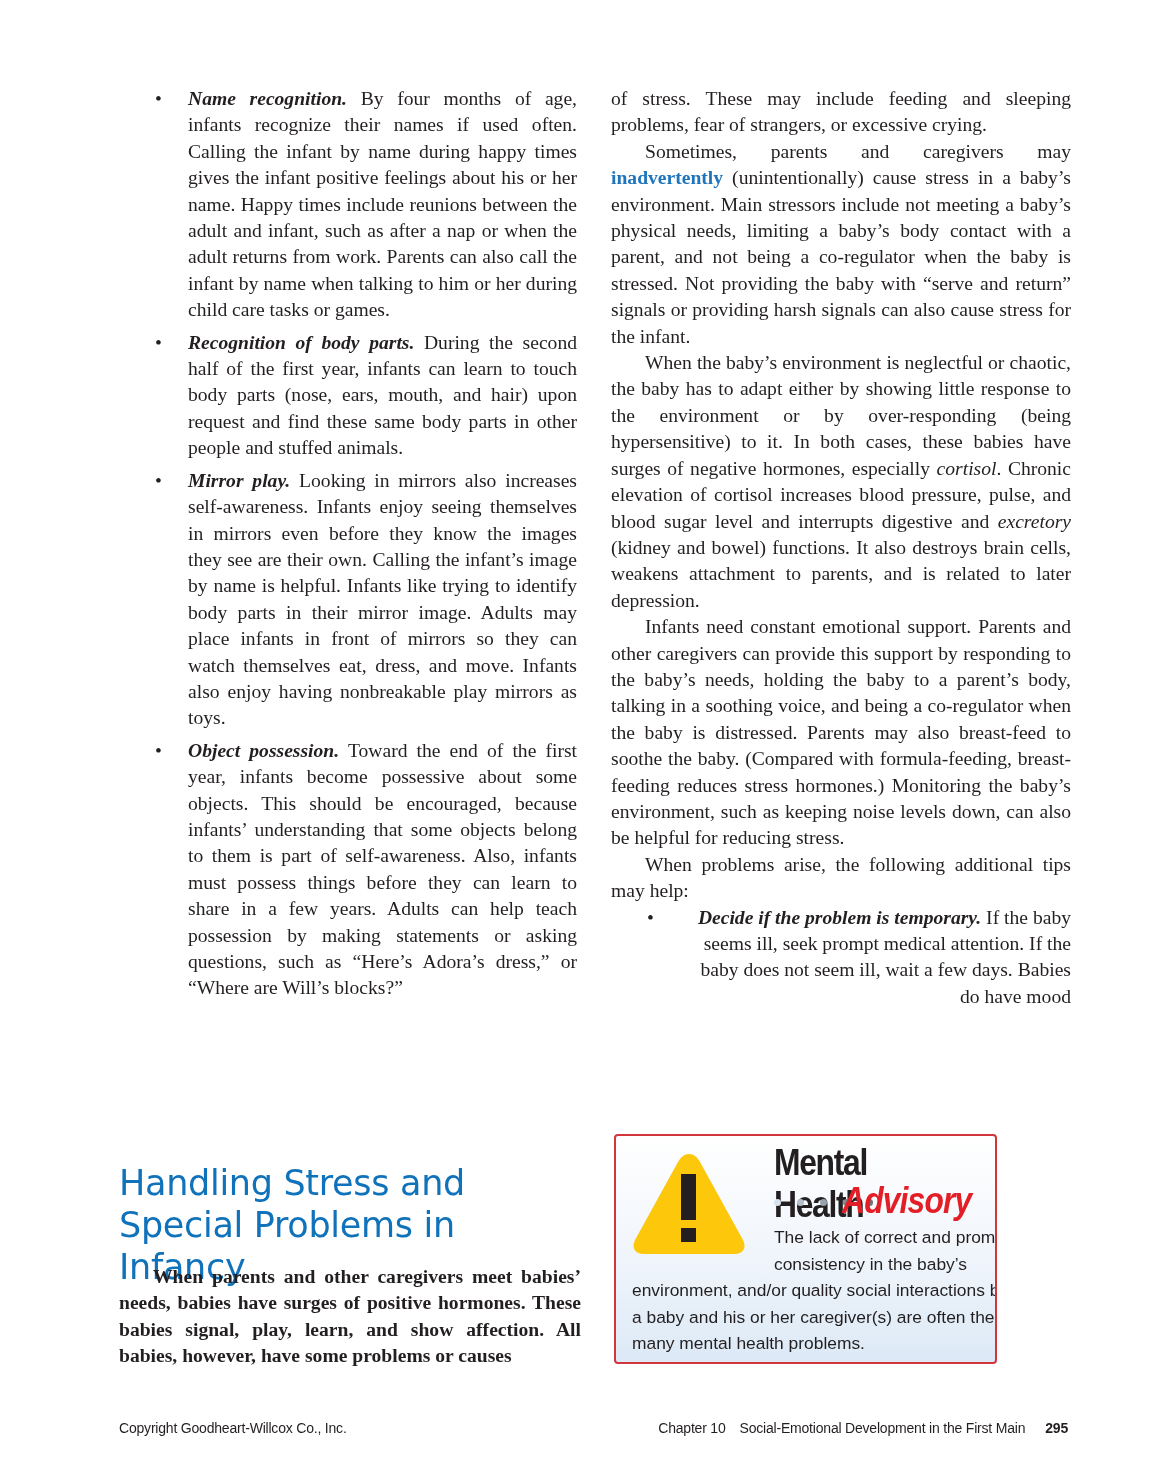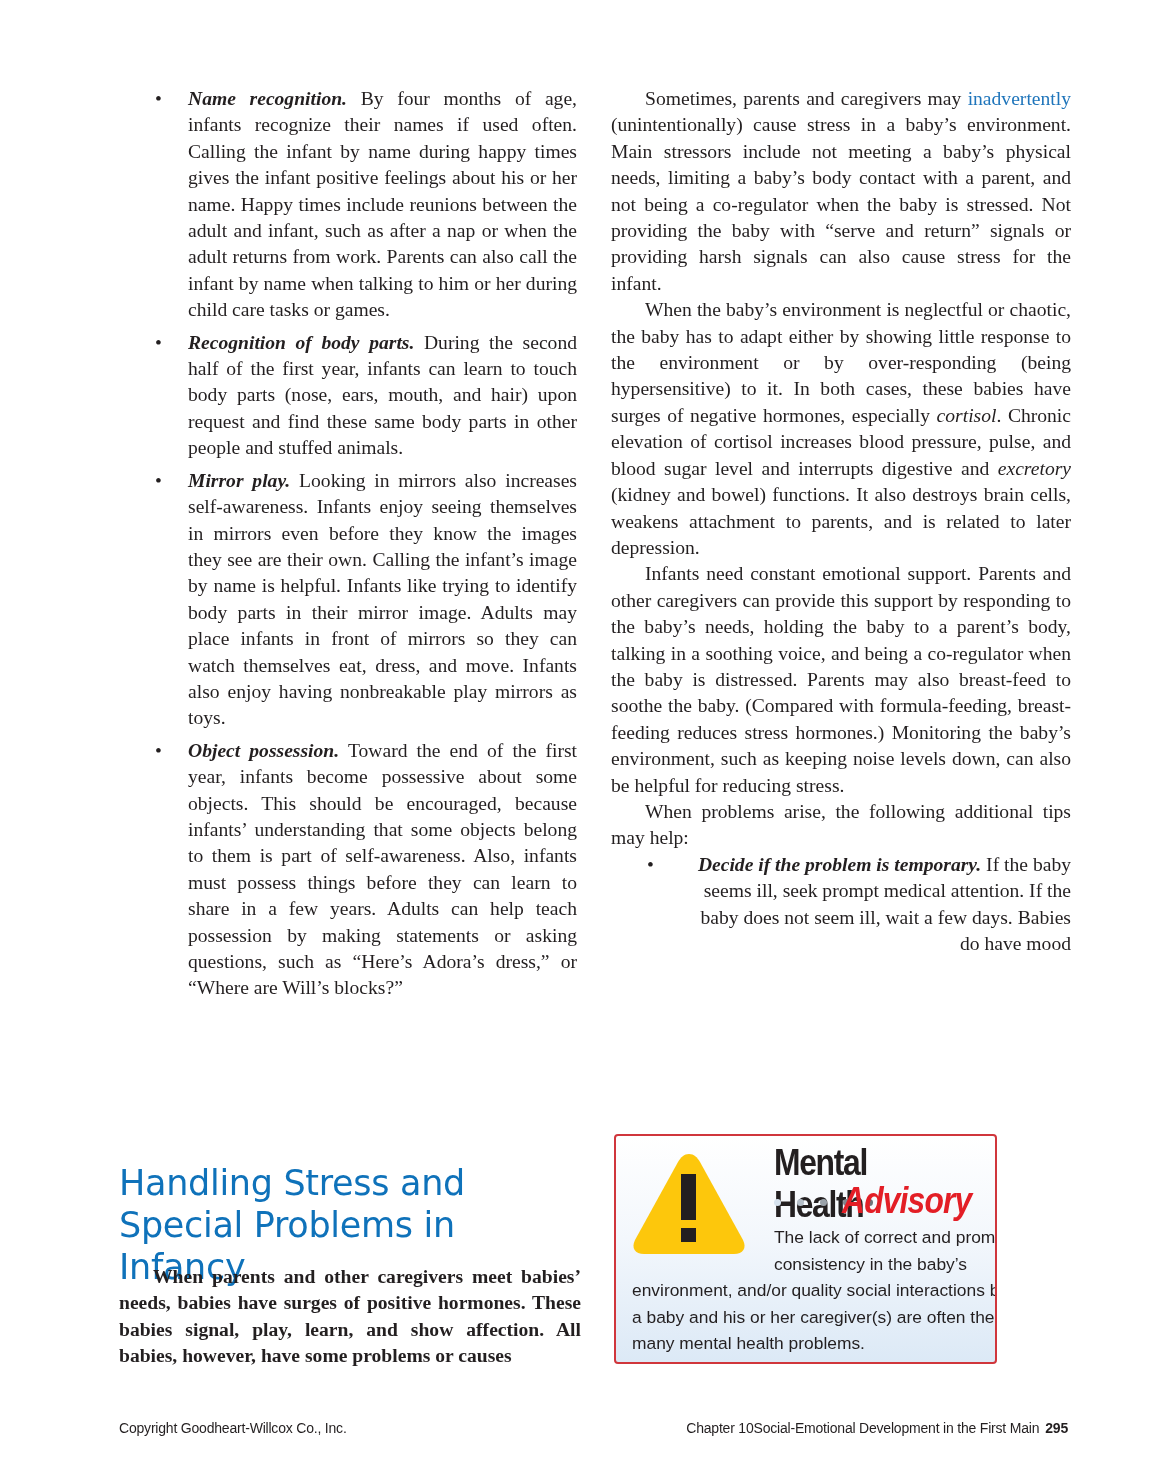--- a/index.html
+++ b/index.html
@@ -11,21 +11,21 @@
   .col-right { left: 611px; top: 86px; width: 460px; }
 
   ul.bullets { list-style: none; margin: 0; padding: 0; }
   ul.bullets li { position: relative; padding-left: 69px; margin-bottom: 6px; }
   ul.bullets li .bullet { position: absolute; left: 36px; top: 0; }
   .col-left ul.bullets li { padding-right: 4px; }
   .run-in { font-weight: bold; font-style: italic; }
 
   p { margin: 0; text-align: justify; }
   p.indent { text-indent: 34px; }
-  .term { color: #1f75bb; font-weight: normal; }
+  .term { color: #1f75bb; font-weight: bold; }
   em { font-style: italic; }
 
   .right-bullets { margin-top: 2px; }
   .right-bullets li { padding-left: 69px !important; }
   .right-bullets li .bullet { left: 36px !important; }
 
   h2.section-heading { position: absolute; left: 119px; top: 1162px; width: 470px; margin: 0;
        font-family: "DejaVu Sans", "Liberation Sans", sans-serif; font-weight: normal;
        color: #0f72ba; font-size: 35px; line-height: 42px; letter-spacing: -0.3px; }
   .section-body { position: absolute; left: 119px; top: 1264px; width: 462px;
@@ -44,21 +44,21 @@
        font-family: "Liberation Sans", sans-serif; font-weight: bold; font-style: italic; font-size: 37px;
        color: #e31e26; letter-spacing: -1px; transform: scaleX(0.86); transform-origin: right; }
   .advisory .text-top { position: absolute; left: 158px; top: 88px; width: 290px;
        font-family: "Liberation Sans", sans-serif; font-size: 17.4px; line-height: 26.5px; color: #231f20; }
   .advisory .text-bottom { position: absolute; left: 16px; top: 141px; width: 430px;
        font-family: "Liberation Sans", sans-serif; font-size: 17.4px; line-height: 26.5px; color: #231f20; }
 
   .footer { position: absolute; top: 1420px; font-family: "Liberation Sans", sans-serif;
        font-size: 14px; color: #231f20; }
   .footer-left { left: 119px; letter-spacing: -0.2px; }
-  .footer-right { right: 88px; display: flex; letter-spacing: -0.2px; }
+  .footer-right { right: 88px; display: flex; gap: 14px; letter-spacing: -0.2px; }
   .footer-right .page-num { font-weight: bold; margin-left: 6px; }
 </style>
 </head>
 <body>
 
 <div class="col col-left">
   <ul class="bullets">
     <li>
       <span class="bullet">•</span>
       <p><span class="run-in">Name recognition.</span><span> By four months of age, infants recognize their names if used often. Calling the infant by name during happy times gives the infant positive feelings about his or her name. Happy times include reunions between the adult and infant, such as after a nap or when the adult returns from work. Parents can also call the infant by name when talking to him or her during child care tasks or games.</span></p>
@@ -77,20 +77,21 @@
     </li>
   </ul>
 </div>
 
 <h2 class="section-heading">Handling Stress and Special Problems in Infancy</h2>
 <div class="section-body">
   <p class="indent">When parents and other caregivers meet babies’ needs, babies have surges of positive hormones. These babies signal, play, learn, and show affection. All babies, however, have some problems or causes</p>
 </div>
 
 <div class="col col-right">
+  <p>of stress. These may include feeding and sleeping problems, fear of strangers, or excessive crying.</p>
   <p class="indent"><span>Sometimes, parents and caregivers may </span><span class="term">inadvertently</span><span> (unintentionally) cause stress in a baby’s environment. Main stressors include not meeting a baby’s physical needs, limiting a baby’s body contact with a parent, and not being a co-regulator when the baby is stressed. Not providing the baby with “serve and return” signals or providing harsh signals can also cause stress for the infant.</span></p>
   <p class="indent"><span>When the baby’s environment is neglectful or chaotic, the baby has to adapt either by showing little response to the environment or by over-responding (being hypersensitive) to it. In both cases, these babies have surges of negative hormones, especially </span><em>cortisol</em><span>. Chronic elevation of cortisol increases blood pressure, pulse, and blood sugar level and interrupts digestive and </span><em>excretory</em><span> (kidney and bowel) functions. It also destroys brain cells, weakens attachment to parents, and is related to later depression.</span></p>
   <p class="indent">Infants need constant emotional support. Parents and other caregivers can provide this support by responding to the baby’s needs, holding the baby to a parent’s body, talking in a soothing voice, and being a co-regulator when the baby is distressed. Parents may also breast-feed to soothe the baby. (Compared with formula-feeding, breast-feeding reduces stress hormones.) Monitoring the baby’s environment, such as keeping noise levels down, can also be helpful for reducing stress.</p>
   <p class="indent">When problems arise, the following additional tips may help:</p>
   <ul class="bullets right-bullets">
     <li>
       <span class="bullet">•</span>
       <p style="text-align:right"><span class="run-in">Decide if the problem is temporary.</span><span> If the baby seems ill, seek prompt medical attention. If the baby does not seem ill, wait a few days. Babies do have mood</span></p>
     </li>
   </ul>

